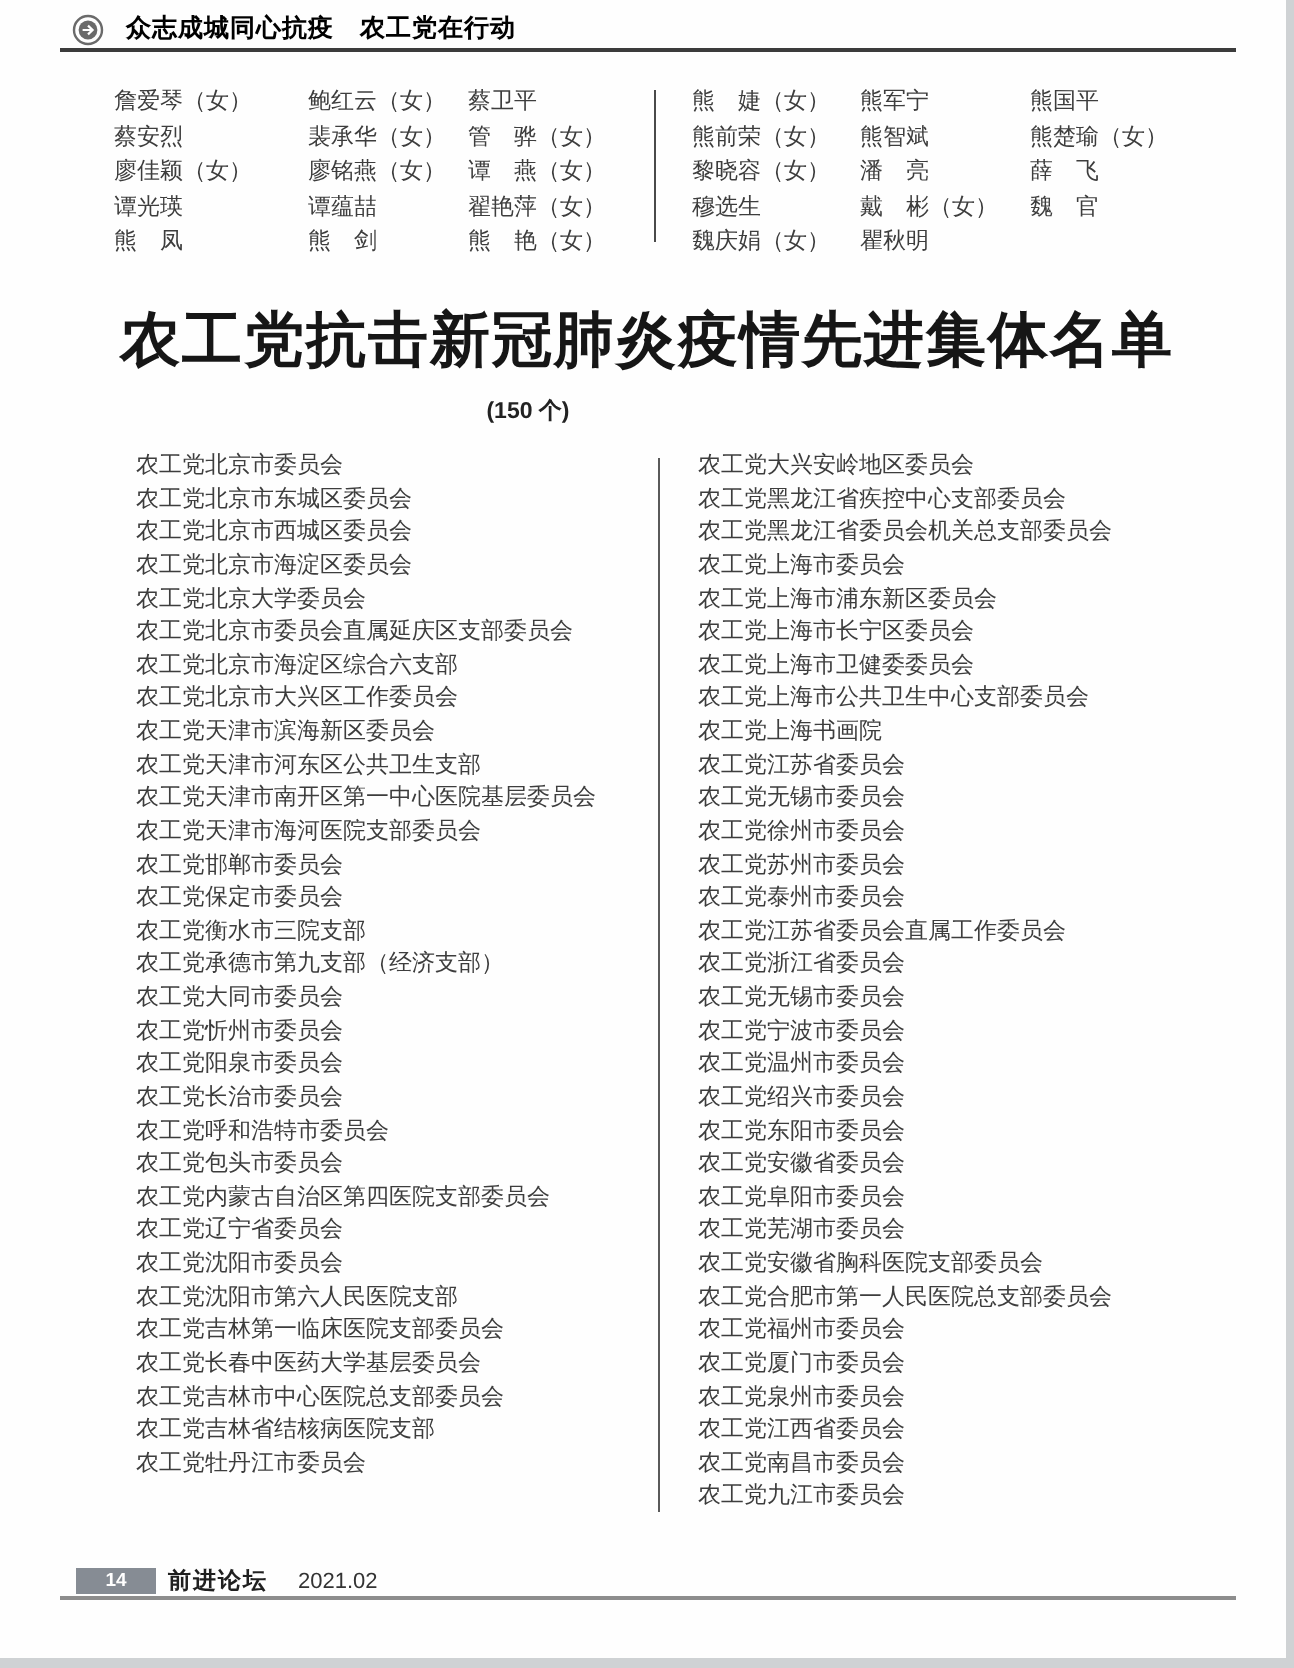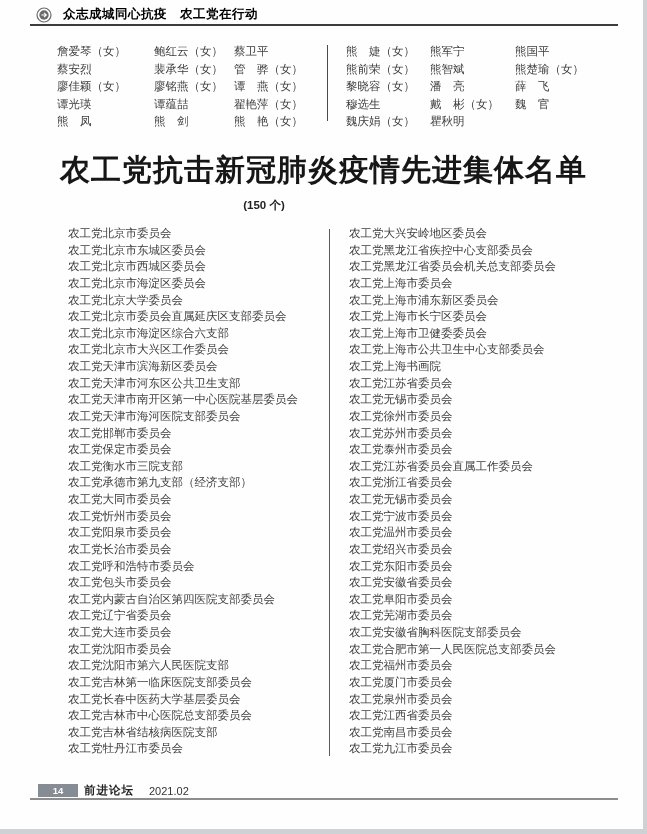--- a/index.html
+++ b/index.html
@@ -144,21 +144,20 @@
       <div class="roster-item">农工党衡水市三院支部</div>
       <div class="roster-item">农工党承德市第九支部（经济支部）</div>
       <div class="roster-item">农工党大同市委员会</div>
       <div class="roster-item">农工党忻州市委员会</div>
       <div class="roster-item">农工党阳泉市委员会</div>
       <div class="roster-item">农工党长治市委员会</div>
       <div class="roster-item">农工党呼和浩特市委员会</div>
       <div class="roster-item">农工党包头市委员会</div>
       <div class="roster-item">农工党内蒙古自治区第四医院支部委员会</div>
       <div class="roster-item">农工党辽宁省委员会</div>
-      <div class="roster-item">农工党大连市委员会</div>
       <div class="roster-item">农工党沈阳市委员会</div>
       <div class="roster-item">农工党沈阳市第六人民医院支部</div>
       <div class="roster-item">农工党吉林第一临床医院支部委员会</div>
       <div class="roster-item">农工党长春中医药大学基层委员会</div>
       <div class="roster-item">农工党吉林市中心医院总支部委员会</div>
       <div class="roster-item">农工党吉林省结核病医院支部</div>
       <div class="roster-item">农工党牡丹江市委员会</div>
     </div>
   <div class="roster-col right-col">
 

